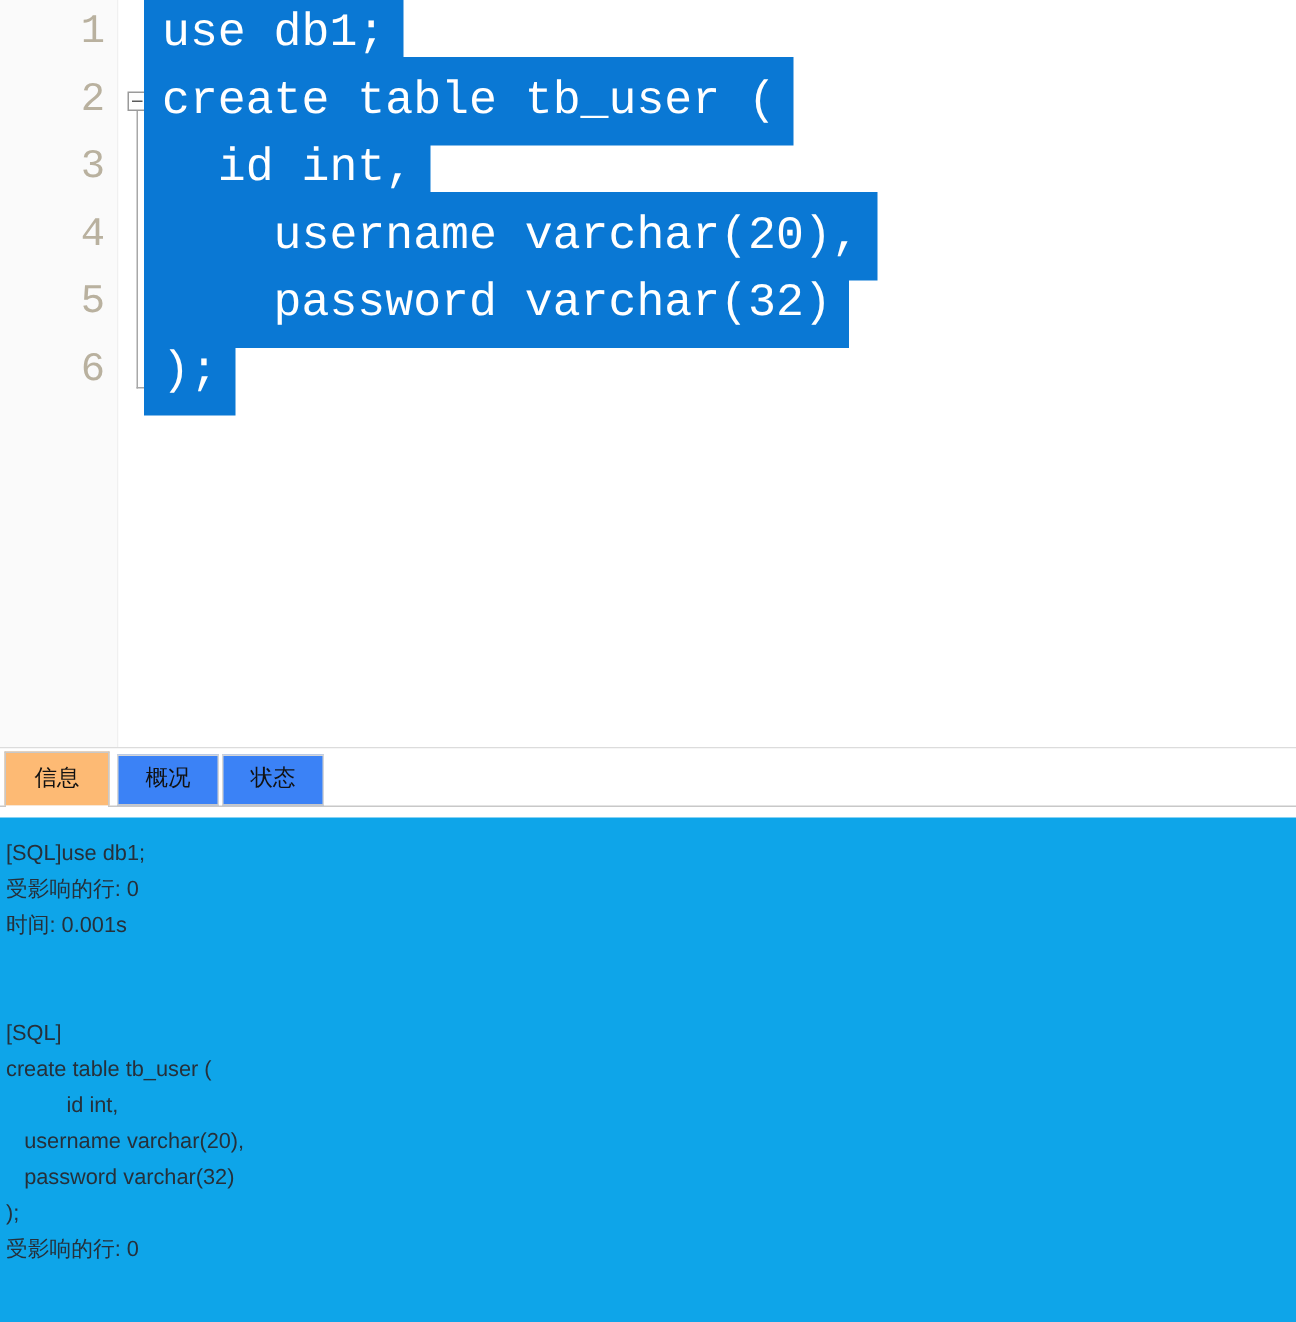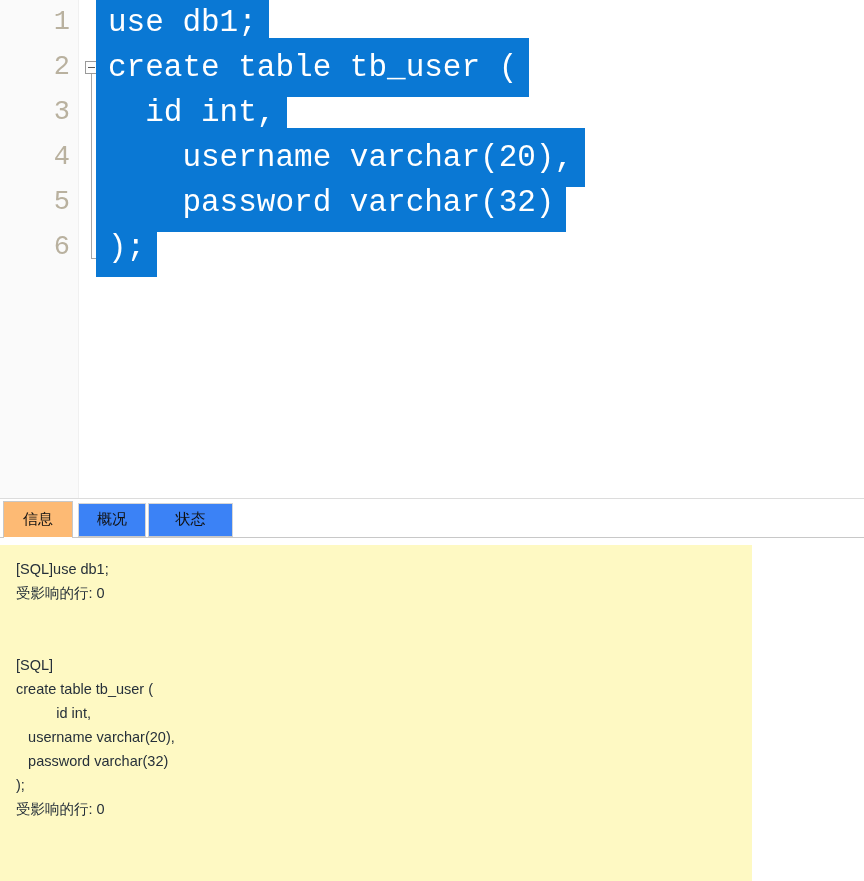--- a/index.html
+++ b/index.html
@@ -172,24 +172,24 @@
     height: 1px;
     background: #ffffff;
     z-index: 4;
   }
 
   
   #output-panel {
     position: absolute;
     left: 0;
     top: 545px;
-    width: 752px;
+    width: 864px;
     height: 336px;
-    background: #fef9c3;
-    padding: 12px 0 0 16px;
+    background: #0ea5e9;
+    padding: 12px 0 0 4px;
     box-sizing: border-box;
   }
   #output-panel .out-line {
     font-family: "Liberation Sans", sans-serif;
     font-size: 14.5px;
     line-height: 24px;
     color: #26303a;
     white-space: pre;
     height: 24px;
   }
@@ -226,28 +226,29 @@
     <div class="code-line"><span class="sel">);</span></div>
   </div>
 
 </div>
 
 <div id="panel-divider"></div>
 
 <div id="tab-bar">
   <div class="tab active" style="left:3px;   width:70px;"><span>信息</span></div>
   <div class="tab inactive" style="left:78px;  width:68px;"><span>概况</span></div>
-  <div class="tab inactive" style="left:148px; width:85px;"><span>状态</span></div>
+  <div class="tab inactive" style="left:148px; width:68px;"><span>状态</span></div>
 </div>
 <div id="tab-underline"></div>
 <div id="tab-active-mask" style="left:4px; width:68px;"></div>
 
 <div id="output-panel">
   <div class="out-line">[SQL]use db1;</div>
   <div class="out-line">受影响的行: 0</div>
+  <div class="out-line">时间: 0.001s</div>
   <div class="out-line blank"></div>
   <div class="out-line blank"></div>
   <div class="out-line">[SQL]</div>
   <div class="out-line">create table tb_user (</div>
   <div class="out-line">          id int,</div>
   <div class="out-line">   username varchar(20),</div>
   <div class="out-line">   password varchar(32)</div>
   <div class="out-line">);</div>
   <div class="out-line">受影响的行: 0</div>
 </div>

